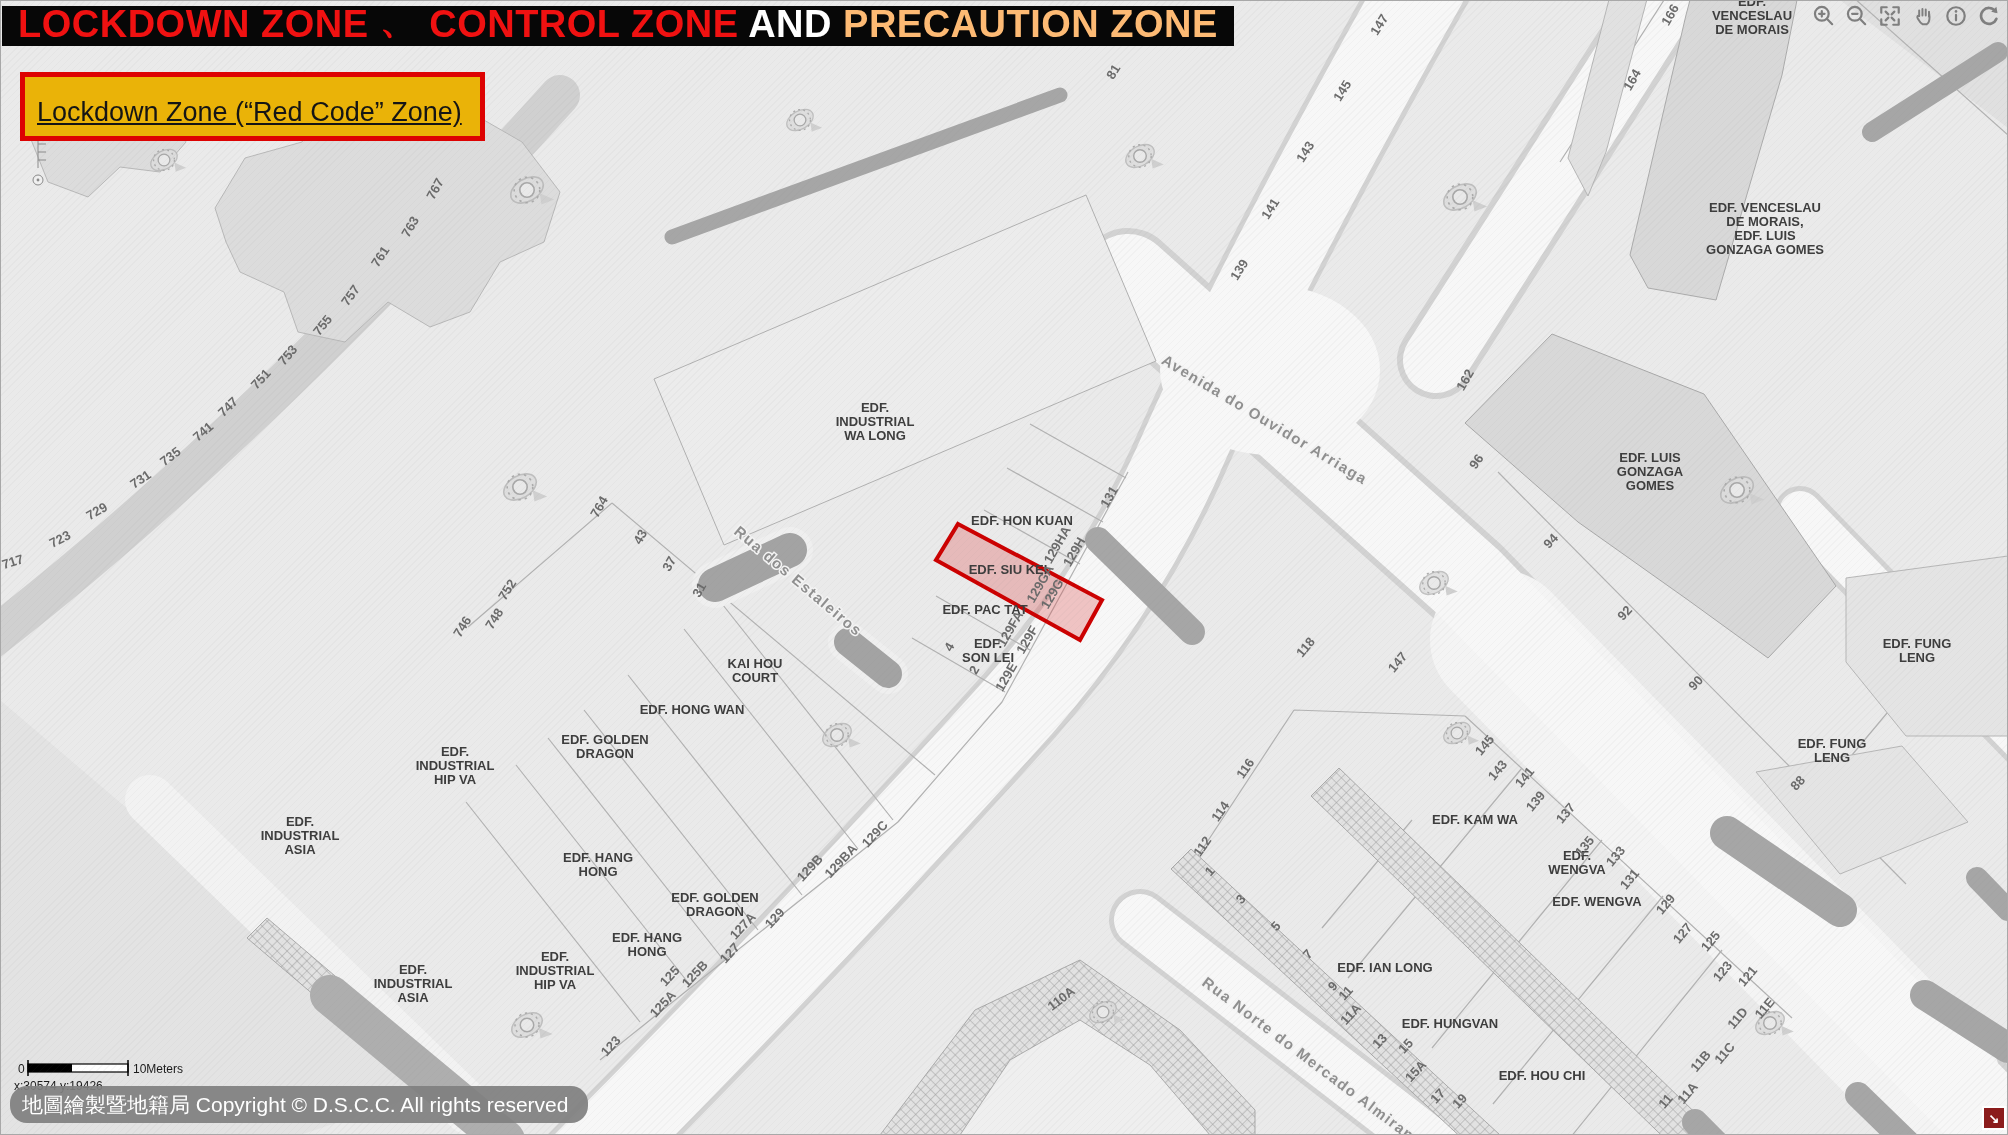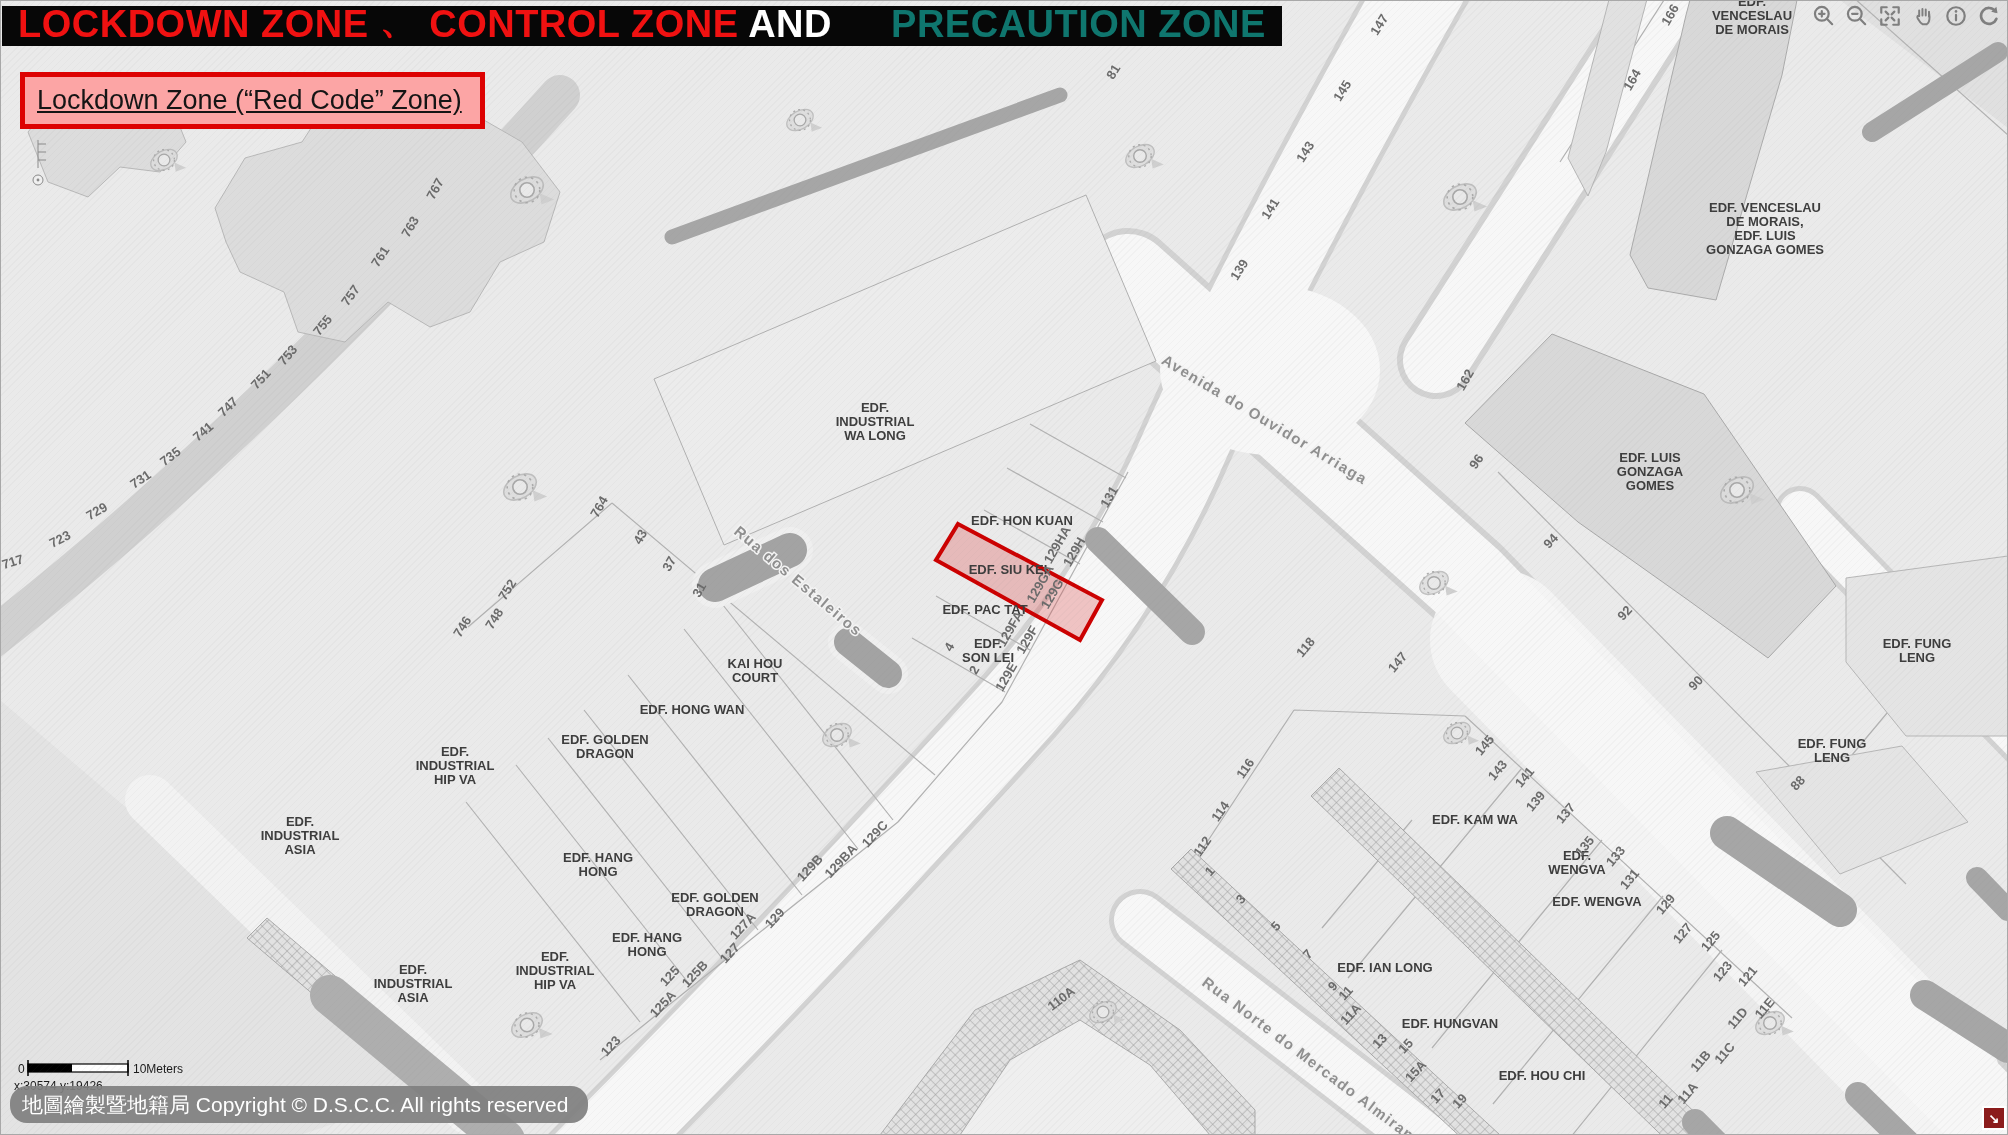--- a/index.html
+++ b/index.html
@@ -6,25 +6,25 @@
     font-family:"Liberation Sans",sans-serif;background:#eaeaea;position:relative;}
   #map-svg{position:absolute;left:0;top:0;z-index:1;}
   .texture{position:absolute;left:0;top:0;width:2008px;height:1135px;z-index:3;pointer-events:none;
     background:repeating-linear-gradient(135deg,rgba(130,130,130,.05) 0 1px,transparent 1px 5px);}
   .frame{position:absolute;left:0;top:0;width:2006px;height:1133px;border:1px solid #a8a8a8;z-index:40;pointer-events:none;}
 
   
   .banner{position:absolute;left:2px;top:6px;height:40px;background:#070707;z-index:10;
     display:flex;align-items:flex-end;padding:0 16px 0 16px;white-space:pre;
     font-weight:bold;font-size:38px;letter-spacing:.5px;}
-  .seg-red{color:#f01111;} .seg-white{color:#ffffff;} .seg-yellow{color:#0f766e;margin-left:48px;}
-
-  
-  .callout{position:absolute;left:20px;top:72px;background:#fca5a5;border:5px solid #dd0202;
-    z-index:10;padding:8px 18px 8px 12px;color:#151515;}
+  .seg-red{color:#f01111;} .seg-white{color:#ffffff;} .seg-yellow{color:#fdba74;}
+
+  
+  .callout{position:absolute;left:20px;top:72px;background:#eab308;border:5px solid #dd0202;
+    z-index:10;padding:20px 18px 8px 12px;color:#151515;}
   .callout .title{font-size:27px;text-decoration:underline;}
   .callout .addr{font-size:27px;margin-top:2px;}
 
   
   .toolbar{position:absolute;left:1812px;top:4px;z-index:10;display:flex;gap:9px;}
   .tb-icon{width:24px;height:24px;display:inline-block;}
   .tb-icon svg{display:block;}
 
   
   .copybar{position:absolute;left:10px;top:1086px;width:566px;height:37px;z-index:10;

